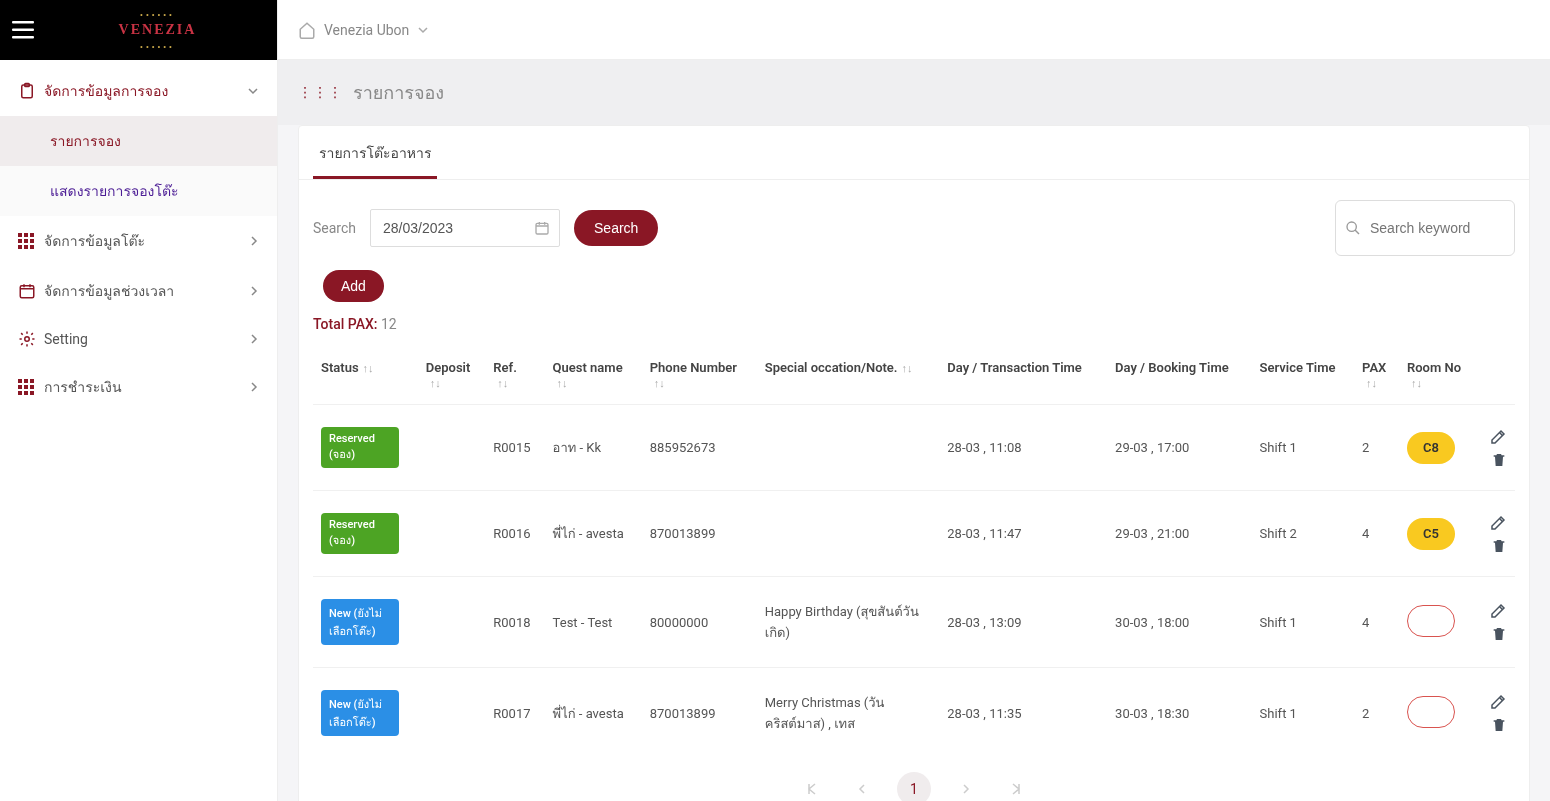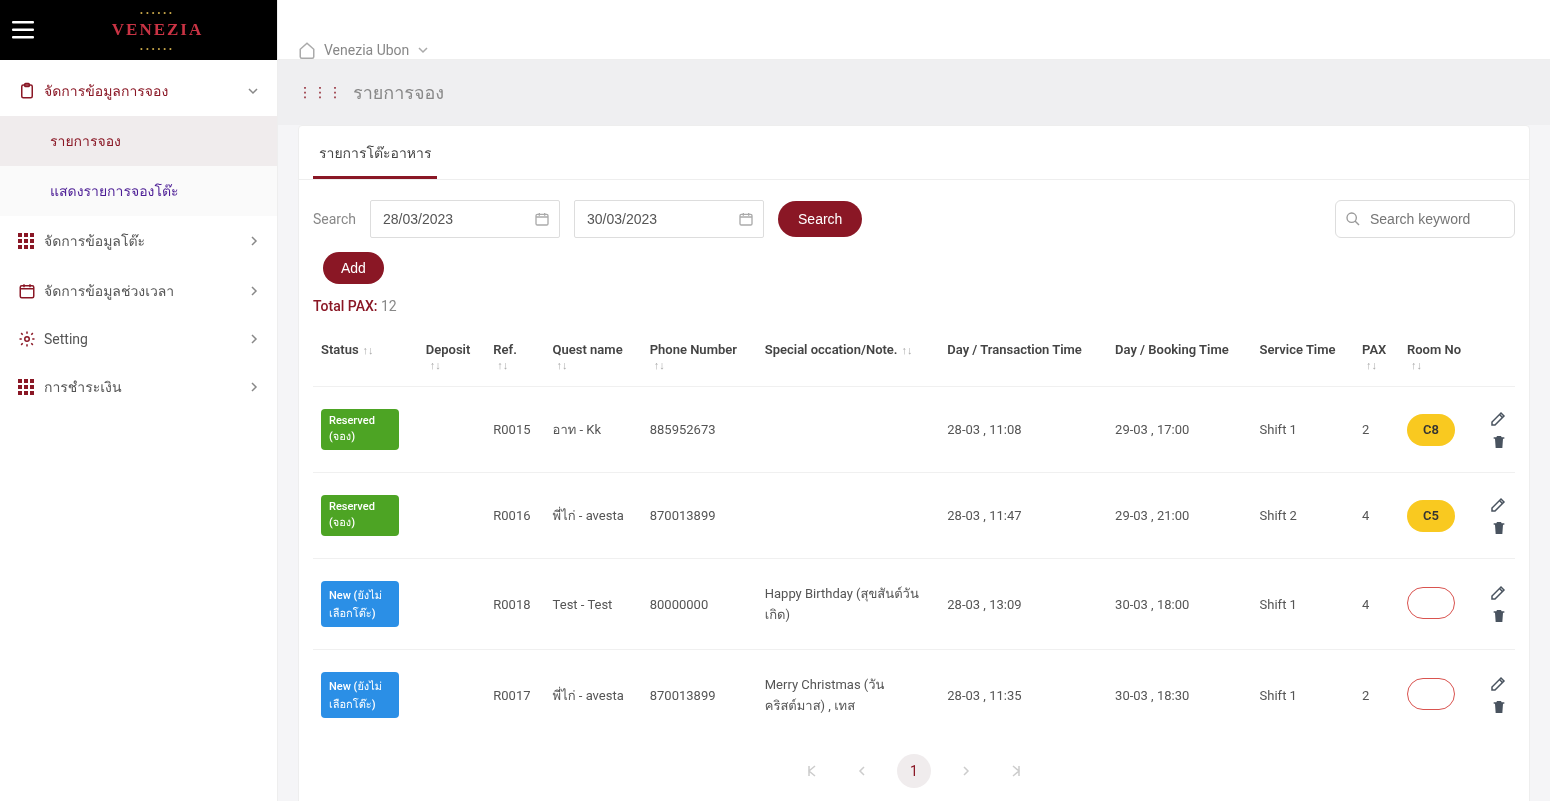--- a/index.html
+++ b/index.html
@@ -4,35 +4,35 @@
 <style>
 * { box-sizing: border-box; margin: 0; padding: 0; }
 body { font-family: -apple-system, BlinkMacSystemFont, "Segoe UI", Roboto, "Helvetica Neue", Arial, sans-serif; background: #f5f5f7; color: #333; font-size: 14px; }
 .app { display: flex; min-height: 100vh; }
 
 
 .sidebar { width: 278px; background: #fff; border-right: 1px solid #eee; display: flex; flex-direction: column; }
 .logo-bar { height: 60px; background: #000; display: flex; align-items: center; padding: 0 12px; }
 .hamburger { color: #fff; font-size: 22px; margin-right: 16px; cursor: pointer; }
 .logo { color: #d4af37; font-family: serif; font-size: 14px; letter-spacing: 1px; text-align: center; flex: 1; }
-.logo .v { color: #c93344; font-size: 17px; letter-spacing: 2px; display: block; font-weight: 600; }
+.logo .v { color: #c93344; font-size: 14px; letter-spacing: 2px; display: block; font-weight: 600; }
 .menu { padding-top: 6px; }
 .menu-item { display: flex; align-items: center; padding: 14px 18px; cursor: pointer; color: #555; }
 .menu-item .mi-icon { width: 26px; color: #8a1725; }
 .menu-item.active { color: #8a1725; }
 .menu-item.active .mi-icon { color: #8a1725; }
 .menu-item:not(.active) .mi-icon { color: #8a1725; }
 .menu-item .chevron { margin-left: auto; color: #888; font-size: 12px; }
 .submenu { background: #fafafa; }
 .submenu-item { padding: 14px 18px 14px 50px; cursor: pointer; color: #4c1d95; }
 .submenu-item.active { background: #f0eced; color: #8a1725; }
 
 
 .main { flex: 1; display: flex; flex-direction: column; }
-.topbar { height: 60px; background: #fff; display: flex; align-items: flex-end; padding: 0 20px; border-bottom: 1px solid #eee; }
+.topbar { height: 60px; background: #fff; display: flex; align-items: center; padding: 0 20px; border-bottom: 1px solid #eee; }
 .loc { display: flex; align-items: center; gap: 8px; color: #888; cursor: pointer; }
 .loc .home-icon { color: #aaa; }
 .loc .chev { font-size: 11px; color: #aaa; }
 .topbar-right { margin-left: auto; display: flex; align-items: center; gap: 18px; }
 .bell { color: #999; cursor: pointer; }
 .avatar { width: 30px; height: 30px; border-radius: 50%; background: radial-gradient(circle at 40% 35%, #5a3a2a 0%, #3a2418 40%, #1a120c 70%); display: inline-block; }
 .adm { color: #666; }
 .lang { color: #888; cursor: pointer; }
 .logout { color: #888; cursor: pointer; display: flex; align-items: center; gap: 4px; }
 
@@ -48,21 +48,21 @@
 .tab { display: inline-block; padding: 16px 6px 12px; color: #444; font-weight: 500; border-bottom: 3px solid #8a1725; }
 
 .filters { display: flex; align-items: center; gap: 14px; padding: 20px 14px 8px; }
 .filters .lbl { color: #888; }
 .date-input { position: relative; }
 .date-input input { width: 190px; height: 38px; border: 1px solid #ddd; border-radius: 2px; padding: 0 36px 0 12px; color: #555; font-size: 14px; }
 .date-input .cal { position: absolute; right: 10px; top: 50%; transform: translateY(-50%); color: #aaa; }
 .btn-primary { background: #8a1725; color: #fff; border: none; border-radius: 20px; padding: 10px 20px; font-size: 14px; cursor: pointer; }
 .btn-primary.small { padding: 8px 18px; }
 .search-box { margin-left: auto; position: relative; }
-.search-box input { width: 180px; height: 38px; border: 1px solid #ddd; border-radius: 6px; padding: 0 12px 0 34px; font-size: 14px; color: #666; }
+.search-box input { width: 180px; height: 56px; border: 1px solid #ddd; border-radius: 6px; padding: 0 12px 0 34px; font-size: 14px; color: #666; }
 .search-box .sicon { position: absolute; left: 10px; top: 50%; transform: translateY(-50%); color: #999; }
 
 .add-row { padding: 6px 14px 10px 24px; }
 .totpax { padding: 4px 14px 14px; color: #8a1725; font-weight: 500; }
 .totpax .val { color: #888; font-weight: 400; }
 
 .table-wrap { padding: 0 14px 10px; }
 table { width: 100%; border-collapse: collapse; }
 thead th { text-align: left; padding: 14px 8px; color: #444; font-weight: 600; font-size: 13px; vertical-align: top; }
 thead th .sort { color: #aaa; font-size: 11px; margin-left: 4px; display: inline-block; }
@@ -218,29 +218,20 @@
     <div class="content">
       <div class="card">
         <div class="tabs">
           <div class="tab">รายการโต๊ะอาหาร</div>
         </div>
 
         <div class="filters">
           <span class="lbl">Search</span>
           <div class="date-input">
             <input value="28/03/2023" style="">
-            <span class="cal">
-              <svg width="16" height="16" viewBox="0 0 24 24" fill="none" stroke="#aaa" stroke-width="2">
-                  <rect x="3" y="5" width="18" height="16" rx="2"></rect>
-                  <path d="M3 9h18M8 3v4M16 3v4"></path>
-                </svg>
-            </span>
-          </div>
-          <div class="date-input">
-            <input value="30/03/2023" style="">
             <span class="cal">
               <svg width="16" height="16" viewBox="0 0 24 24" fill="none" stroke="#aaa" stroke-width="2">
                   <rect x="3" y="5" width="18" height="16" rx="2"></rect>
                   <path d="M3 9h18M8 3v4M16 3v4"></path>
                 </svg>
             </span>
           </div>
           <button class="btn-primary">Search</button>
           <div class="search-box">
             <span class="sicon">

